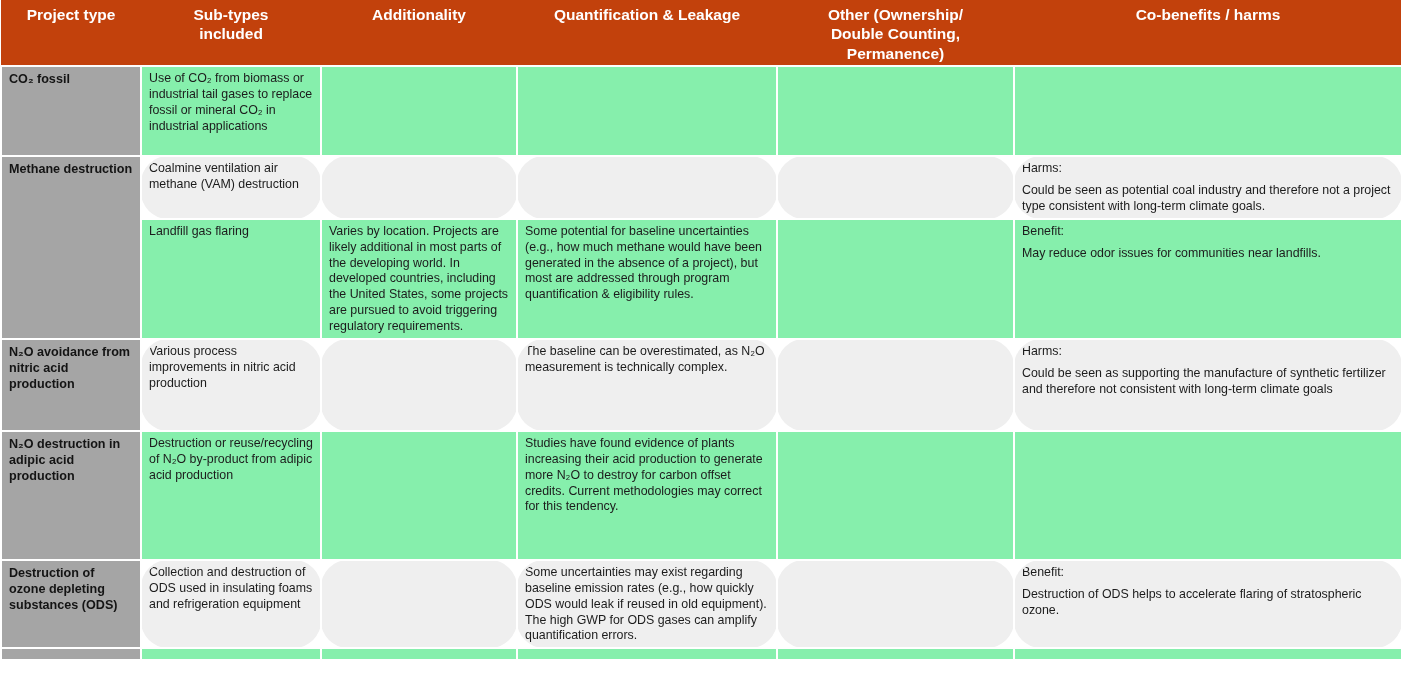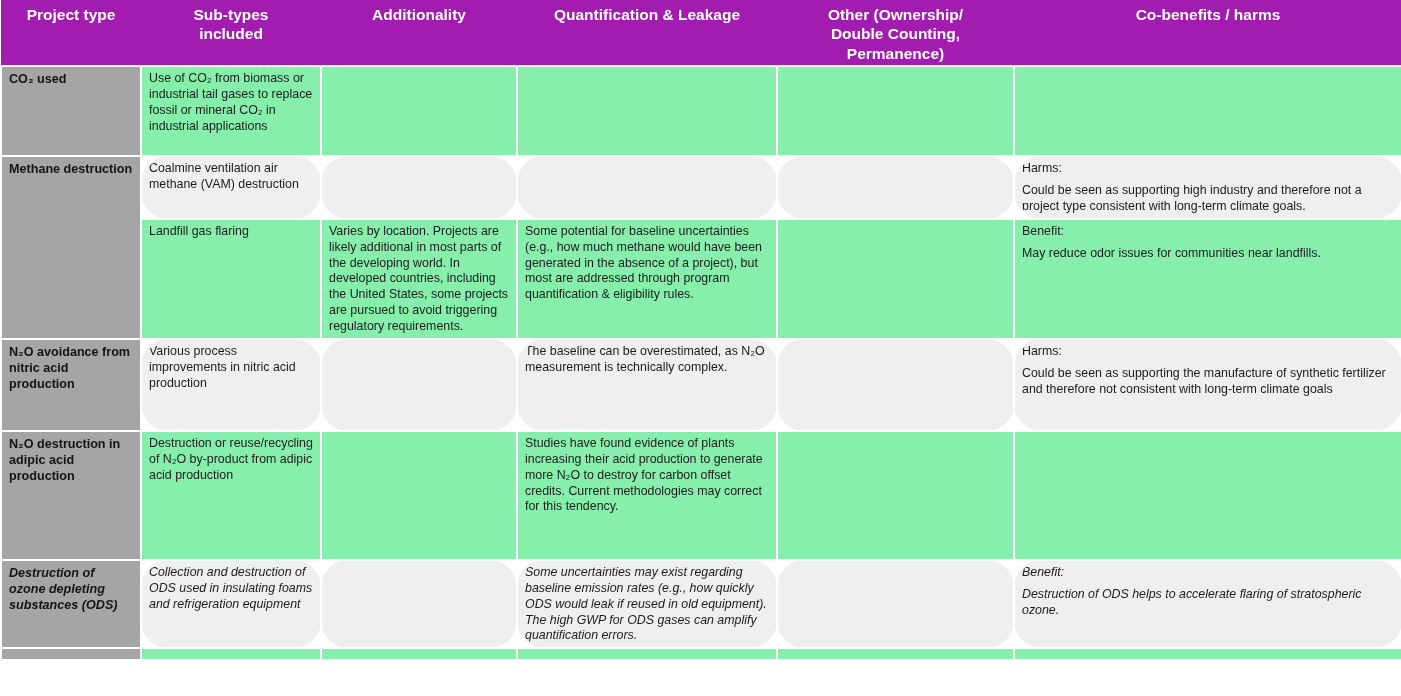--- a/index.html
+++ b/index.html
@@ -11,21 +11,21 @@
     background: #ffffff;
     font-family: "Liberation Sans", "DejaVu Sans", sans-serif;
   }
   table.offset-table {
     border-collapse: collapse;
     table-layout: fixed;
     width: 1401px;
   }
   
   tr.hdr th {
-    background: #a21caf;
+    background: #c2410c;
     color: #ffffff;
     font-weight: bold;
     font-size: 15.5px;
     line-height: 1.25;
     text-align: center;
     vertical-align: top;
     padding: 5px 6px 2px 6px;
     border: none;
     border-bottom: 2px solid #fdfdfd;
   }
@@ -50,21 +50,21 @@
   tr.dark  td:not(.pt) { background: #86efac; }
   tr.light td:not(.pt) { background: #efefef; border-radius: 27px; }
   td .para { margin-top: 6px; }
   
   tr.r-hdr { height: 66px; }
   tr.r1    { height: 90px; }
   tr.r2a   { height: 61px; }
   tr.r2b   { height: 114px; }
   tr.r3    { height: 92px; padding-left: 20px; }
   tr.r4    { height: 129px; padding-left: 48px; }
-  tr.r5    { height: 79px; font-style: italic; }
+  tr.r5    { height: 79px; }
   tr.r6    { height: 12px; }
   tr.r6 td { padding: 0 7px; }
 </style>
 </head>
 <body>
 
 <table class="offset-table">
   <colgroup>
     <col style="width:140px">
     <col style="width:180px">
@@ -91,37 +91,37 @@
           <div class="hdr-mid">Other (Ownership/ Double Counting, Permanence)</div>
         </th>
       <th>
           <div>Co-benefits / harms</div>
         </th>
     </tr>
   </thead>
   <tbody>
 
     <tr class="dark r1">
-      <td class="pt">CO₂ used</td>
+      <td class="pt">CO₂ fossil</td>
       <td>Use of CO₂ from biomass or industrial tail gases to replace fossil or mineral CO₂ in industrial applications</td>
       <td></td>
       <td></td>
       <td></td>
       <td></td>
     </tr>
 
     <tr class="light r2a">
       <td class="pt" rowspan="2">Methane destruction</td>
       <td>Coalmine ventilation air methane (VAM) destruction</td>
       <td></td>
       <td></td>
       <td></td>
       <td>
         <div>Harms:</div>
-        <div class="para">Could be seen as supporting high industry and therefore not a project type consistent with long-term climate goals.</div>
+        <div class="para">Could be seen as potential coal industry and therefore not a project type consistent with long-term climate goals.</div>
       </td>
     </tr>
 
     <tr class="dark r2b">
       <td>Landfill gas flaring</td>
       <td>Varies by location. Projects are likely additional in most parts of the developing world. In developed countries, including the United States, some projects are pursued to avoid triggering regulatory requirements.</td>
       <td>Some potential for baseline uncertainties (e.g., how much methane would have been generated in the absence of a project), but most are addressed through program quantification &amp; eligibility rules.</td>
       <td></td>
       <td>
         <div>Benefit:</div>

